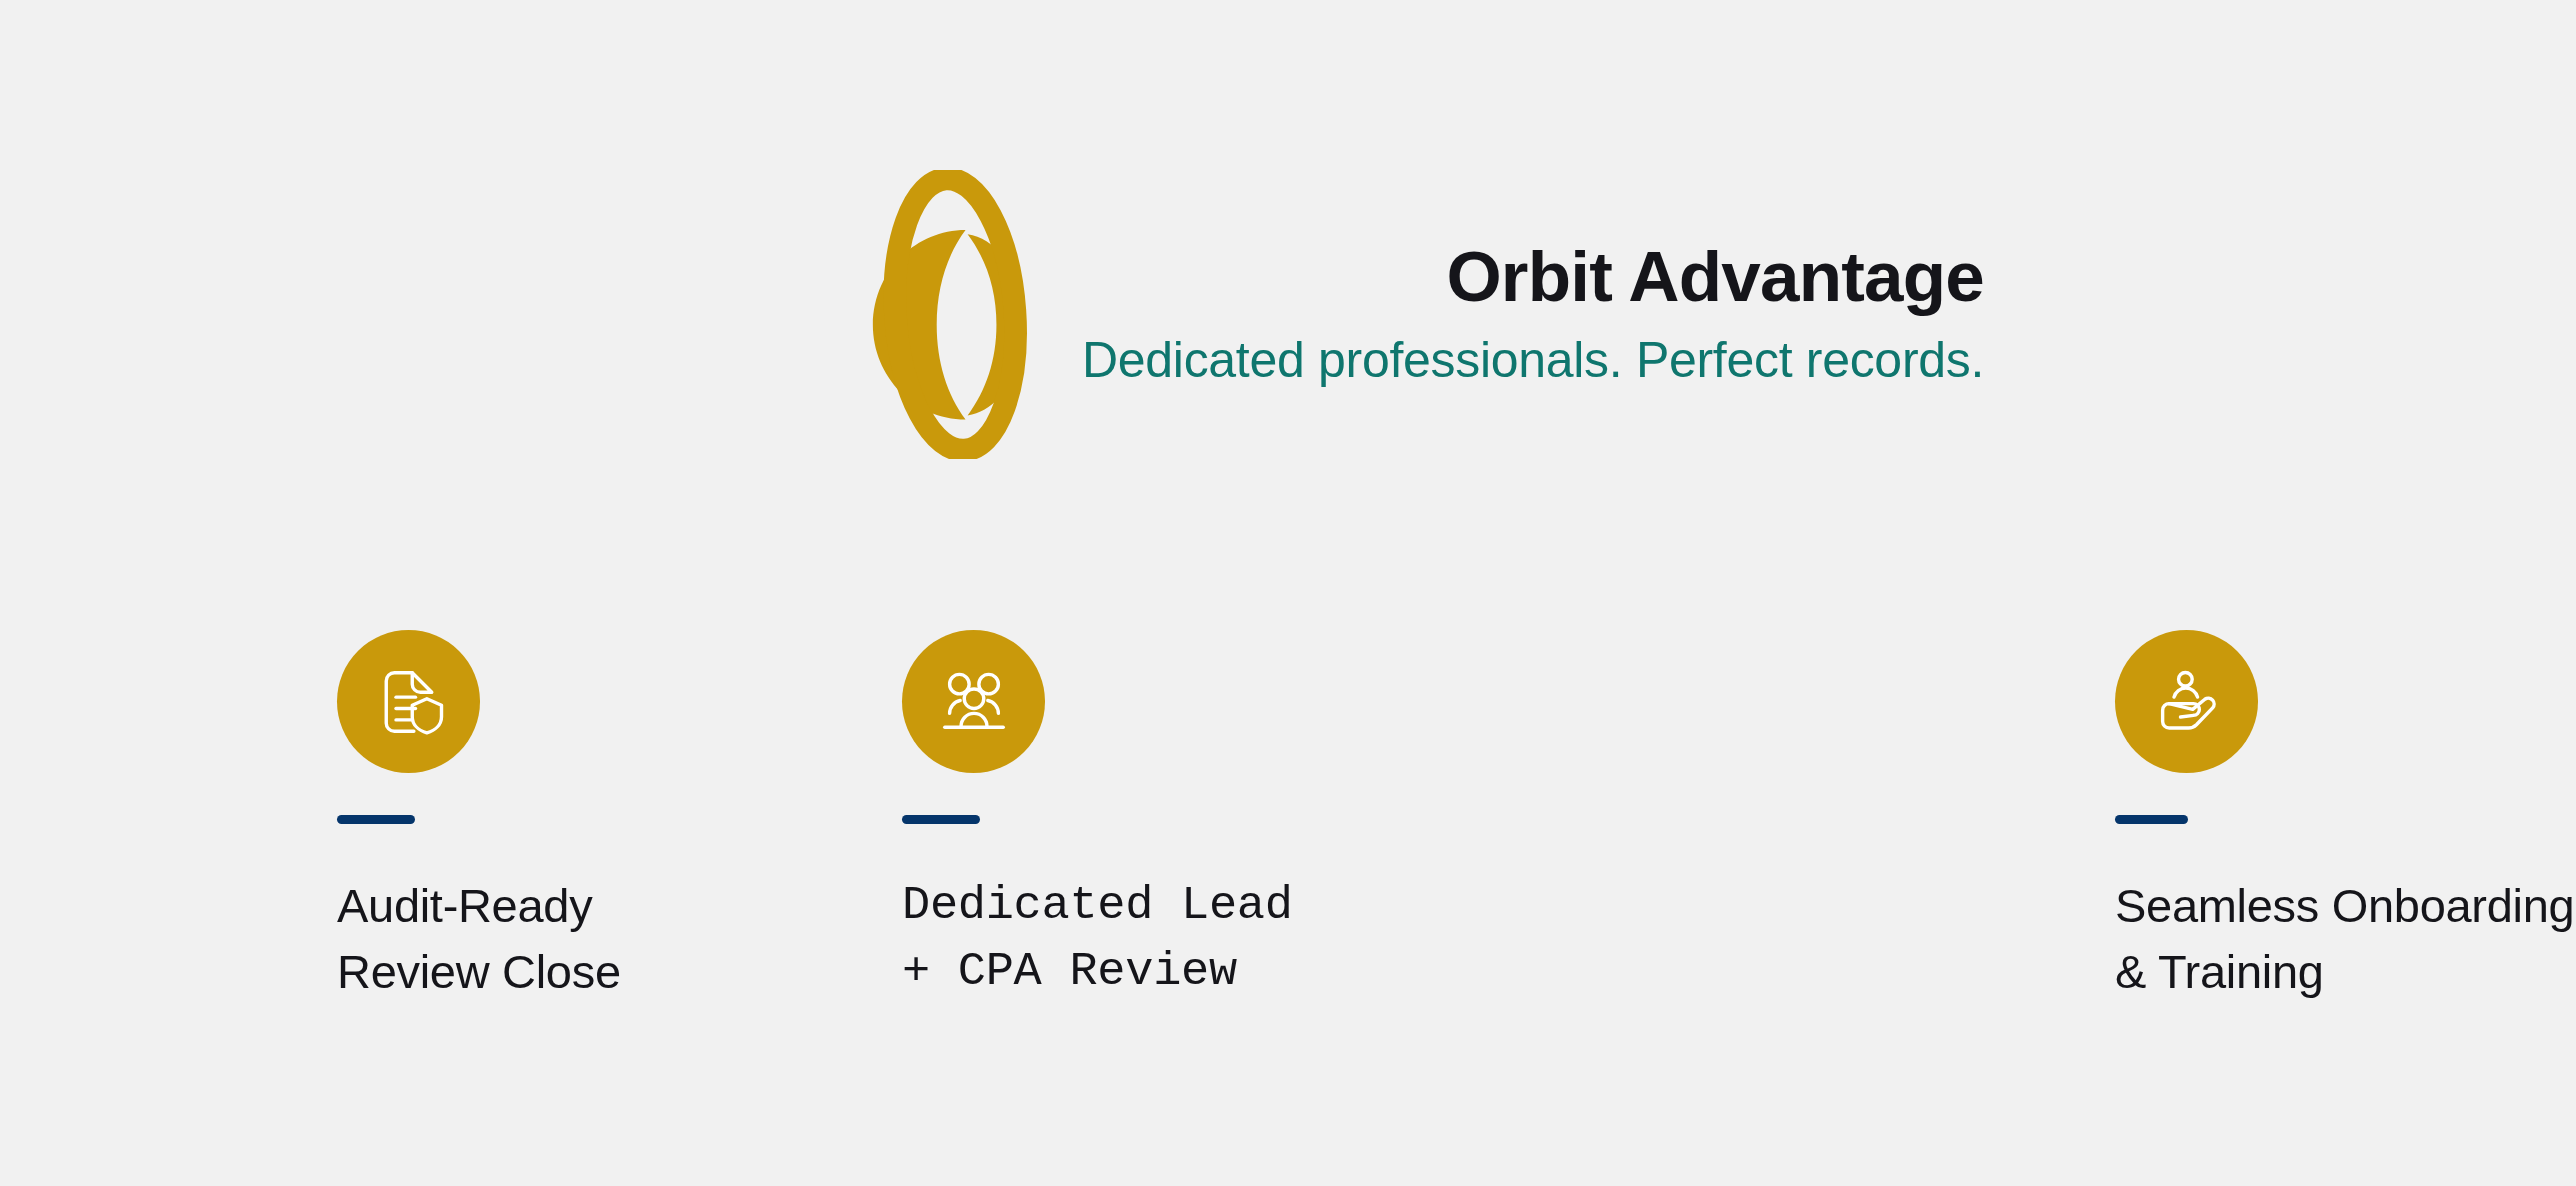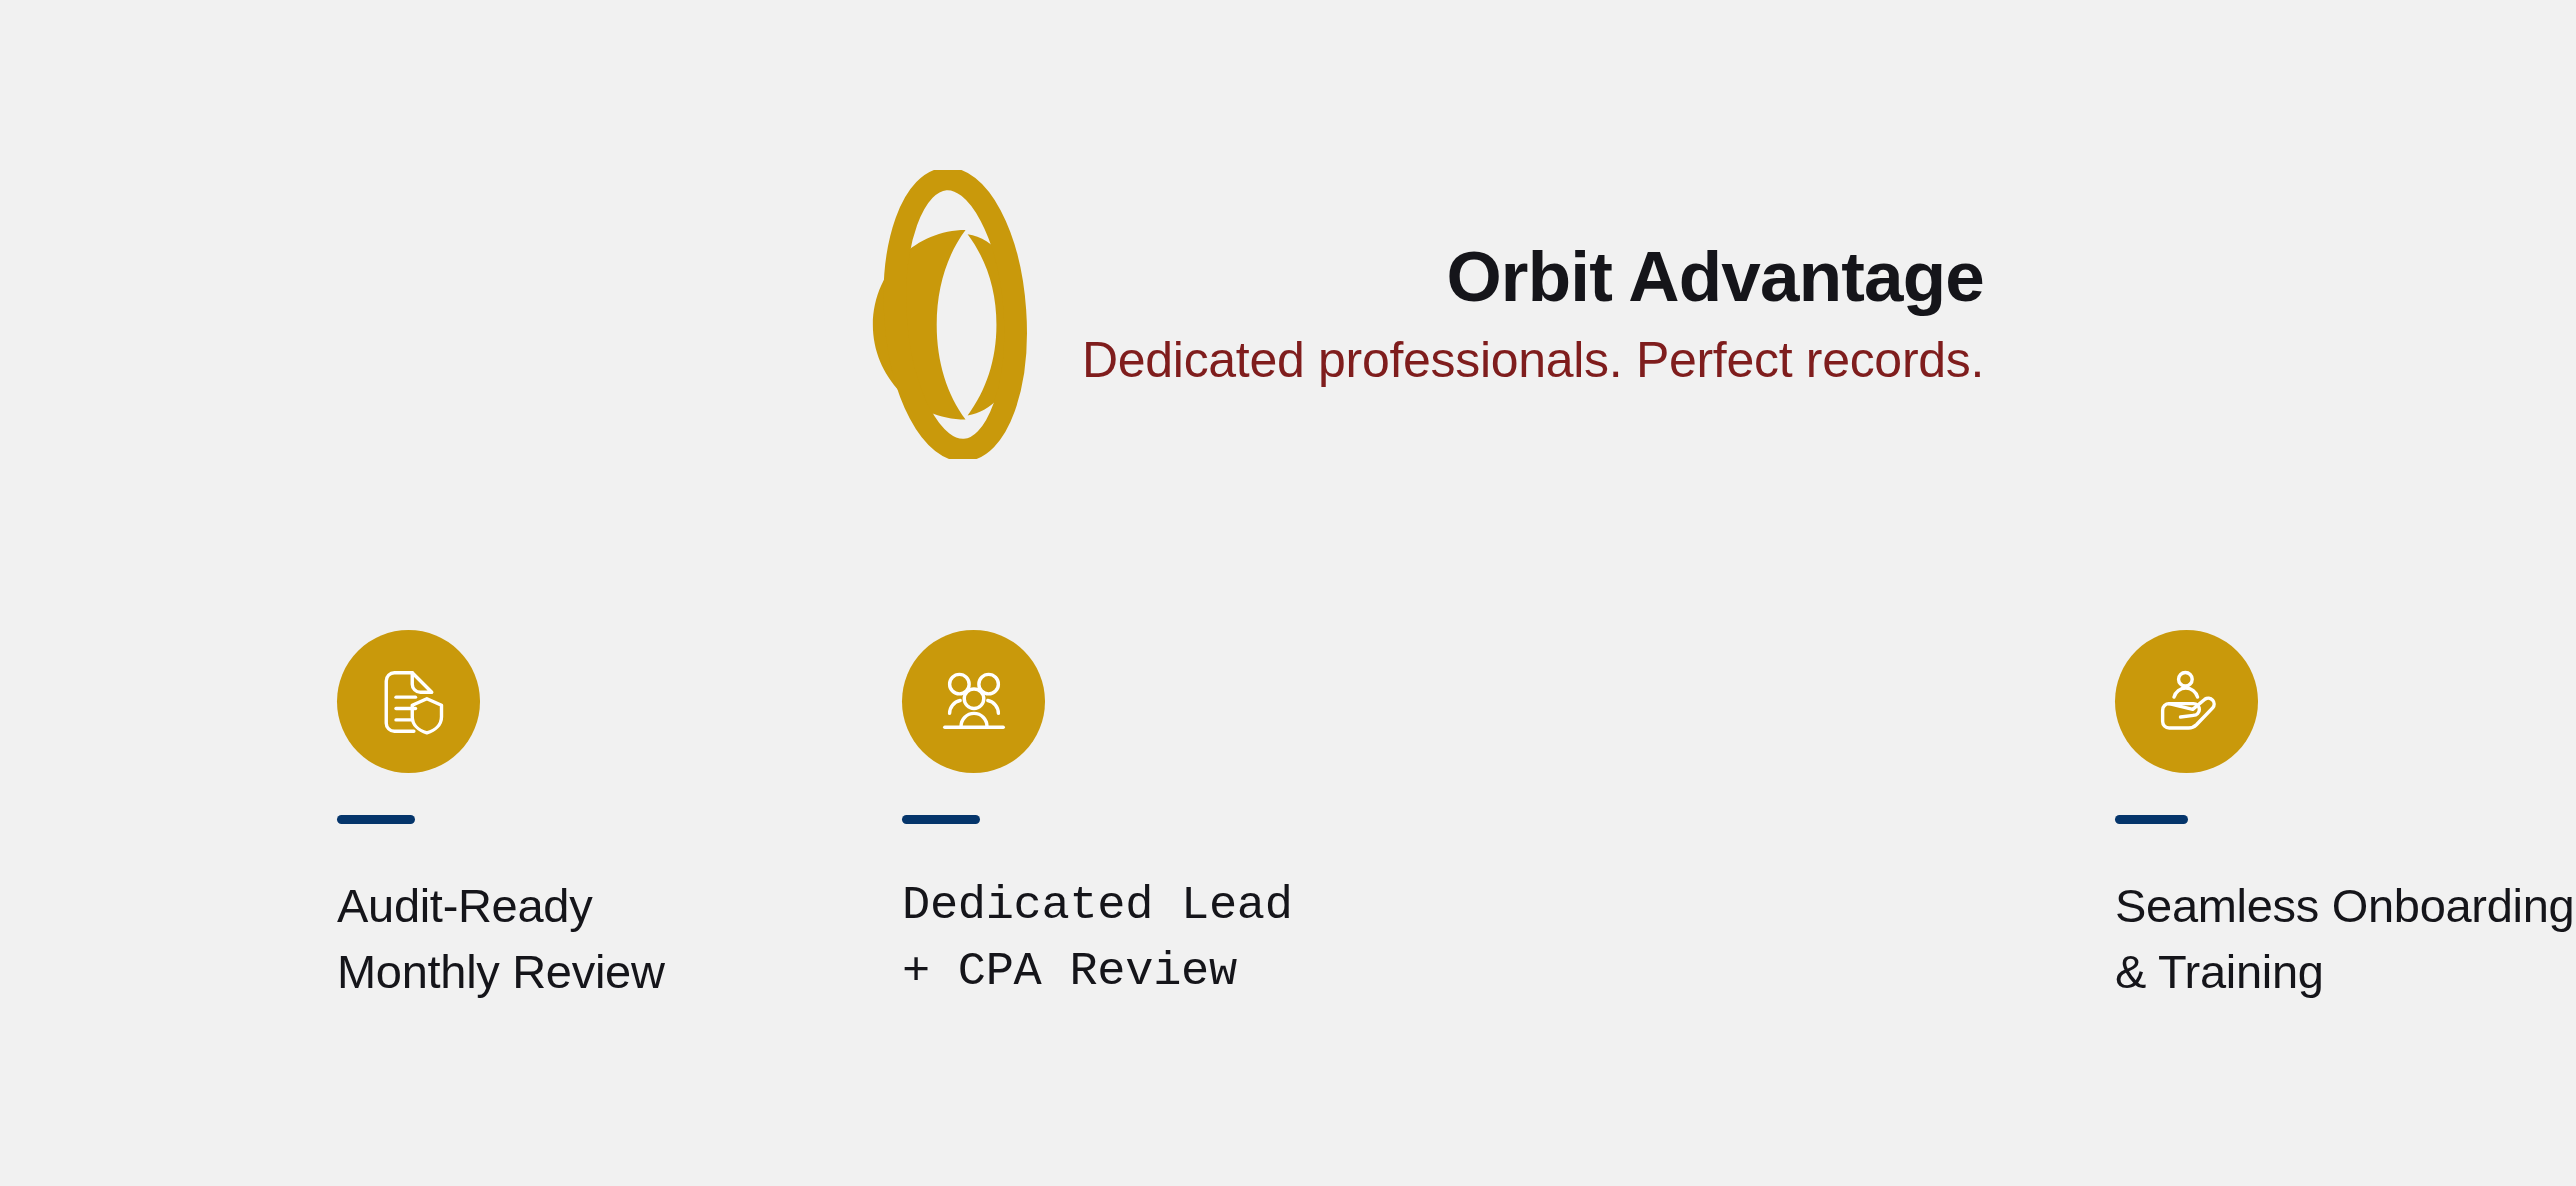--- a/index.html
+++ b/index.html
@@ -57,21 +57,21 @@
     color: #15151a;
     margin: 0 0 23px 0;
     white-space: nowrap;
   }
 
   .brand-subtitle {
     font-size: 50px;
     font-weight: 400;
     line-height: 1.0;
     letter-spacing: -0.3px;
-    color: #7f1d1d;
+    color: #0f766e;
     margin: 0;
     white-space: nowrap;
   }
 
   
   .features {
     position: absolute;
     left: 0;
     top: 630px;
     width: 3070px;
@@ -150,21 +150,21 @@
           <path d="M26 6H15a5 5 0 0 0-5 5v26a5 5 0 0 0 5 5h12"></path>
           <path d="M26 6l12 12H31a5 5 0 0 1-5-5V6z"></path>
           <line x1="16" y1="21" x2="28" y2="21"></line>
           <line x1="16" y1="28" x2="28" y2="28"></line>
           <line x1="16" y1="35" x2="26" y2="35"></line>
           <path d="M35 22l9 4v7c0 5-4 8.5-9 10-5-1.5-9-5-9-10v-7l9-4z"></path>
         </svg>
       </div>
       <div class="feature-rule" style="width:78px;"></div>
       <div class="feature-label">Audit-Ready
-Monthly Review</div>
+Review Close</div>
     </div>
 
     <div class="feature" style="left:902px;font-family:Liberation Mono, monospace;">
       <div class="feature-icon">
         <svg viewBox="0 0 48 48" fill="none" stroke="#ffffff" stroke-width="2.1" stroke-linecap="round" stroke-linejoin="round" aria-hidden="true">
           <circle cx="15" cy="13" r="6"></circle>
           <circle cx="33" cy="13" r="6"></circle>
           <circle cx="24" cy="22" r="6"></circle>
           <path d="M9 31a8 8 0 0 1 6.5-7.9"></path>
           <path d="M39 31a8 8 0 0 0-6.5-7.9"></path>

